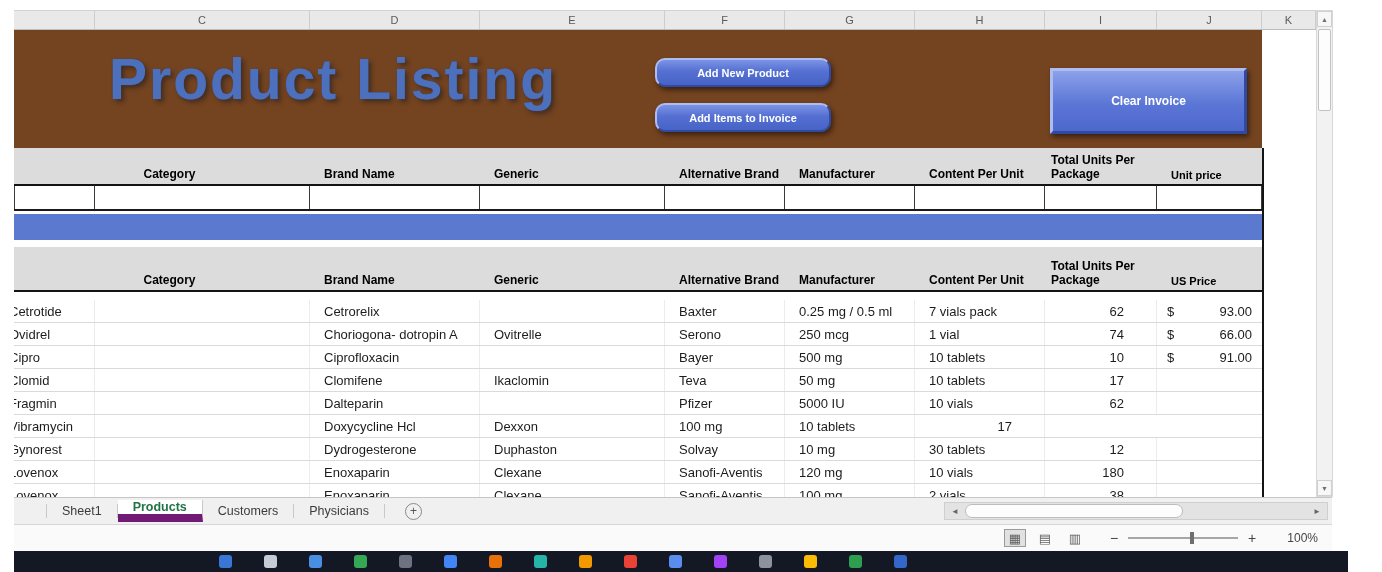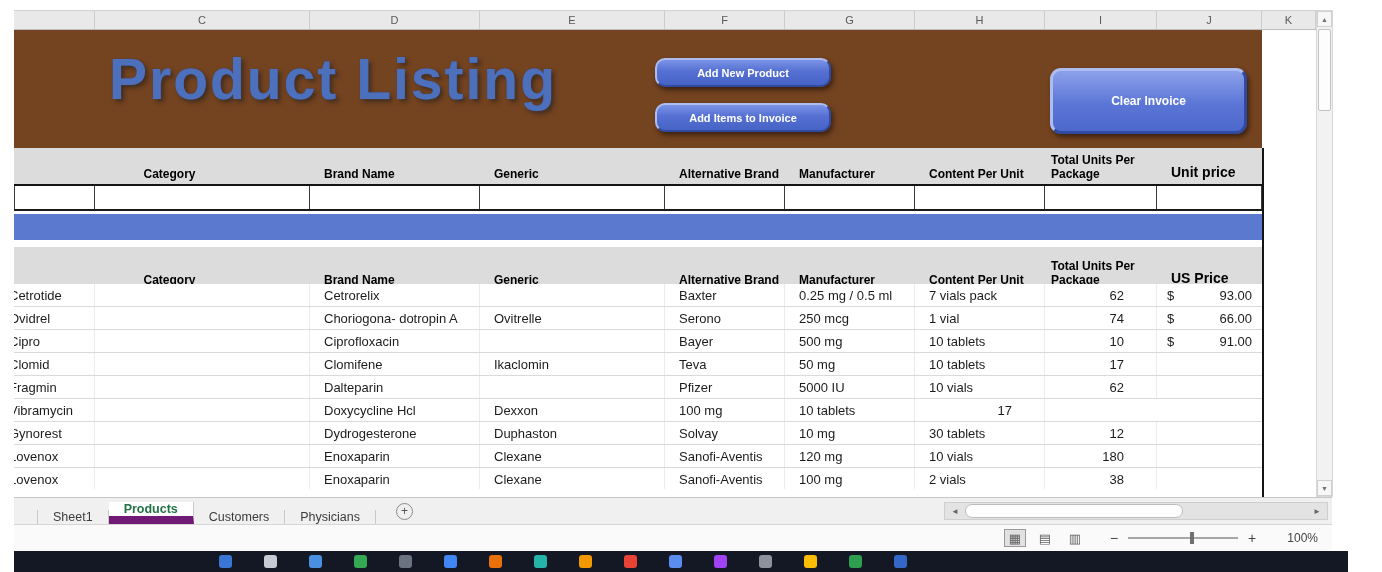--- a/index.html
+++ b/index.html
@@ -27,60 +27,60 @@
   .banner-title{position:absolute;left:95px;top:16px;font-size:57px;font-weight:bold;
     letter-spacing:2px;color:#4d70bd;
     text-shadow:0 0 1px #2d4f9e, 3px 3px 4px rgba(30,30,30,.55)}
   .btn{position:absolute;color:#fff;font-weight:bold;font-family:"Liberation Sans",sans-serif;
     background:linear-gradient(180deg,#7b93e6 0%,#5570d2 45%,#4763c6 100%);
     border:2px solid;border-color:#aebdf0 #2f4aa0 #2f4aa0 #aebdf0;border-radius:10px;
     box-shadow:2px 3px 5px rgba(0,0,0,.5);cursor:pointer;font-size:11px}
   .btn-add-product{left:641px;top:28px;width:176px;height:29px}
   .btn-add-invoice{left:641px;top:73px;width:176px;height:29px}
   .btn-clear{left:1036px;top:38px;width:197px;height:66px;font-size:12px;
-    border-width:3px;border-radius:11px;
+    border-width:3px;border-radius:1px;
     background:linear-gradient(180deg,#8ca1ea 0%,#5b76d6 55%,#4d68cc 100%)}
 
   
   .grid9{display:grid;grid-template-columns:81px 215px 170px 185px 120px 130px 130px 112px 105px}
 
   
   .hdr{position:absolute;left:14px;width:1248px;background:#dcdcdc;border-bottom:2px solid #141414}
   .hdr1{top:148px;height:38px}
   .hdr2{top:247px;height:45px}
   .hcell{display:flex;align-items:flex-end;padding:2px 4px 3px 14px;font-weight:bold;
     font-size:12px;line-height:1.12;color:#000}
   .hcell.center{justify-content:center;text-align:center;padding-left:4px;padding-right:70px}
   .hcell.units-h{padding-left:6px}
-  .hcell.small{font-size:14px}
+  .hcell.small{font-size:11px}
 
   
   .input-row{position:absolute;left:14px;top:186px;width:1248px;height:25px;background:#fff;
     border-bottom:2px solid #1a1a1a}
   .icell{border-right:1px solid #3a3a3a;height:100%}
   .icell:first-child{border-left:1px solid #3a3a3a}
 
   
   .blue-row{position:absolute;left:14px;top:214px;width:1248px;height:26px;background:#5b79ce}
 
   
-  .rows{position:absolute;left:14px;top:284px;width:1248px;height:205px;overflow:hidden;background:#fff}
+  .rows{position:absolute;left:14px;top:300px;width:1248px;height:205px;overflow:hidden;background:#fff}
   .data-row{height:23px;border-bottom:1px solid #dadada;background:#fff}
   .cell{font-size:13px;color:#1c1c1c;display:flex;align-items:center;padding-left:14px;
     white-space:nowrap;overflow:hidden;border-right:1px solid #ececec}
   .cell.name-cell{padding-left:0;overflow:visible}
   .cut{margin-left:-5px}
   .cell.num{justify-content:flex-end;padding-right:32px}
   .cell.price{justify-content:space-between;padding:0 10px;border-right:none}
   .table-right-border{position:absolute;left:1262px;top:148px;width:2px;height:349px;background:#141414}
 
   
   .tabbar{position:absolute;left:14px;top:497px;width:1318px;height:27px;background:#f0f0f0;
     border-top:1px solid #c6c6c6;display:flex;align-items:stretch}
-  .tabs{display:flex;margin-left:23px;align-items:flex-end}
+  .tabs{display:flex;margin-left:32px;align-items:center}
   .tab{padding:0 15px;display:flex;align-items:center;font-size:12.5px;color:#3c3c3c;
     border-right:1px solid #c9c9c9;cursor:pointer}
   .tab:first-child{border-left:1px solid #c9c9c9}
   .tab.active{background:#fff;color:#217346;font-weight:bold;border-bottom:8px solid #701a75}
   .newsheet{width:17px;height:17px;border:1px solid #8a8a8a;border-radius:50%;
     display:flex;align-items:center;justify-content:center;font-size:12px;color:#555;
     align-self:center;margin-left:20px;cursor:pointer}
   .hscroll{position:absolute;left:930px;top:4px;width:384px;height:18px;background:#e3e3e3;
     border:1px solid #cfcfcf;display:flex;align-items:center}
   .hs-btn{width:20px;text-align:center;font-size:8px;color:#666;flex:0 0 auto;cursor:pointer}

